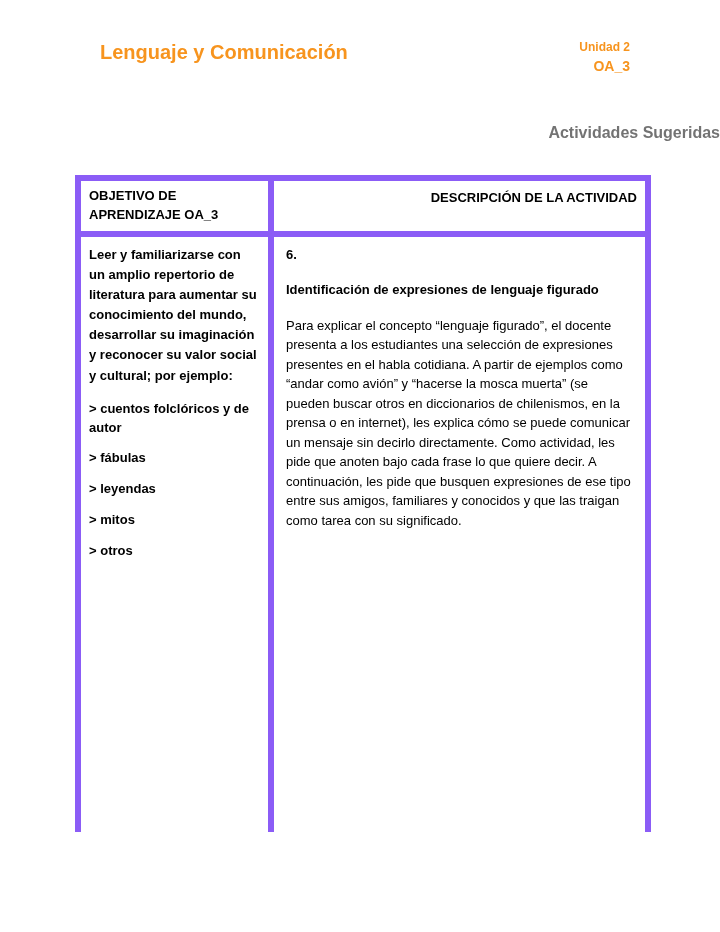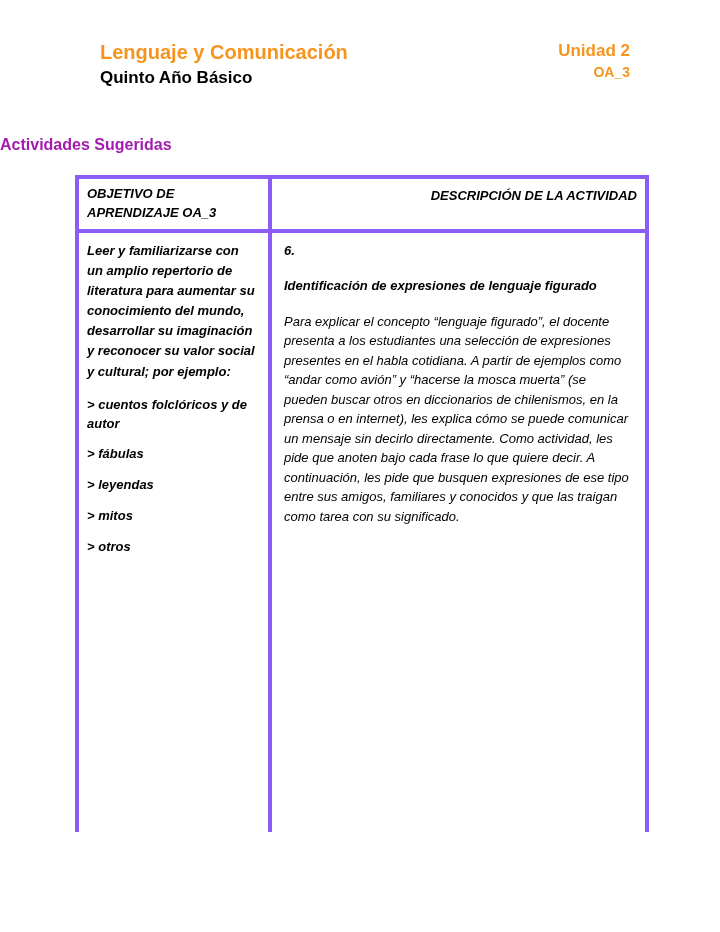--- a/index.html
+++ b/index.html
@@ -34,53 +34,52 @@
     font-weight: bold;
     color: #F7941E;
   }
   .grade {
     font-size: 17px;
     font-weight: bold;
     color: #000000;
     margin-top: 2px;
   }
   .unit {
-    font-size: 17px;
+    font-size: 12px;
     font-weight: bold;
     color: #F7941E;
   }
   .oa {
     font-size: 14px;
     font-weight: bold;
     color: #F7941E;
     margin-top: 3px;
   }
   .page-title {
     position: absolute;
     left: 0;
-    top: 136px;
+    top: 124px;
     width: 720px;
-    text-align: left;
+    text-align: right;
     font-size: 16px;
     font-weight: bold;
-    color: #a21caf;
+    color: #737373;
   }
   table.activities {
     position: absolute;
     left: 75px;
     top: 175px;
     width: 570px;
     border-collapse: collapse;
     table-layout: fixed;
   }
   table.activities td {
-    border: 4px solid #8b5cf6;
+    border: 6px solid #8b5cf6;
     vertical-align: top;
     font-size: 13px;
-    font-style: italic;
   }
   .col-obj { width: 193px; }
   .col-act { width: 377px; }
   td.head-cell {
     font-weight: bold;
     padding: 6px 8px;
     height: 46px;
     line-height: 1.45;
   }
   td.head-cell.centered { text-align: right; padding-top: 8px; }
@@ -101,21 +100,20 @@
   .act-body { line-height: 1.5; }
 </style>
 </head>
 <body>
 
 <div class="page">
 
   <div class="doc-header">
     <div class="left">
       <div class="subject">Lenguaje y Comunicación</div>
-      <div class="grade">Quinto Año Básico</div>
     </div>
     <div class="right">
       <div class="unit">Unidad 2</div>
       <div class="oa">OA_3</div>
     </div>
   </div>
 
   <div class="page-title">Actividades Sugeridas</div>
 
   <table class="activities">

